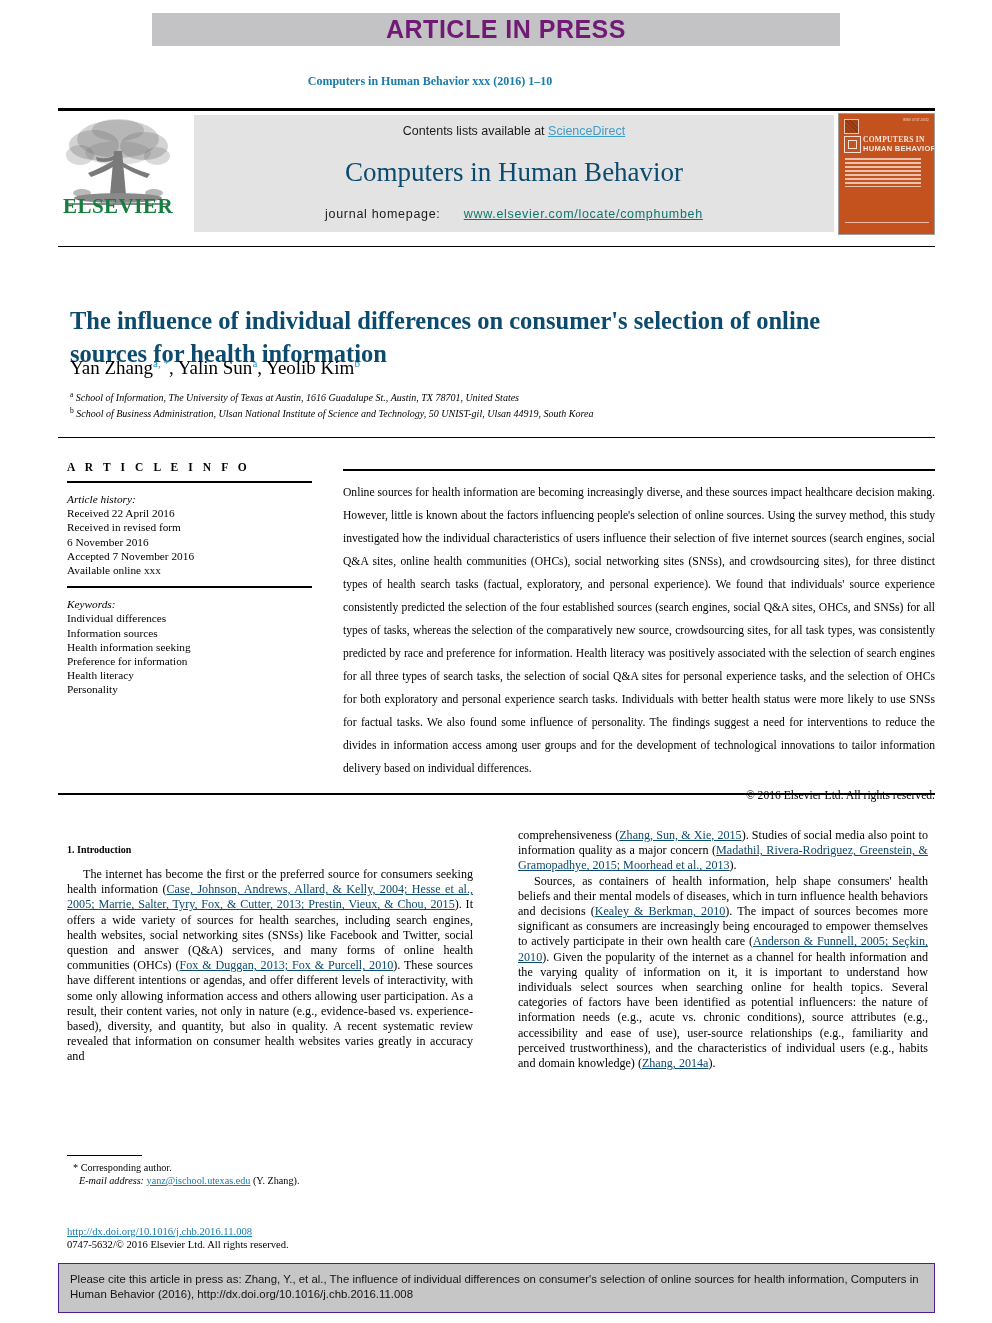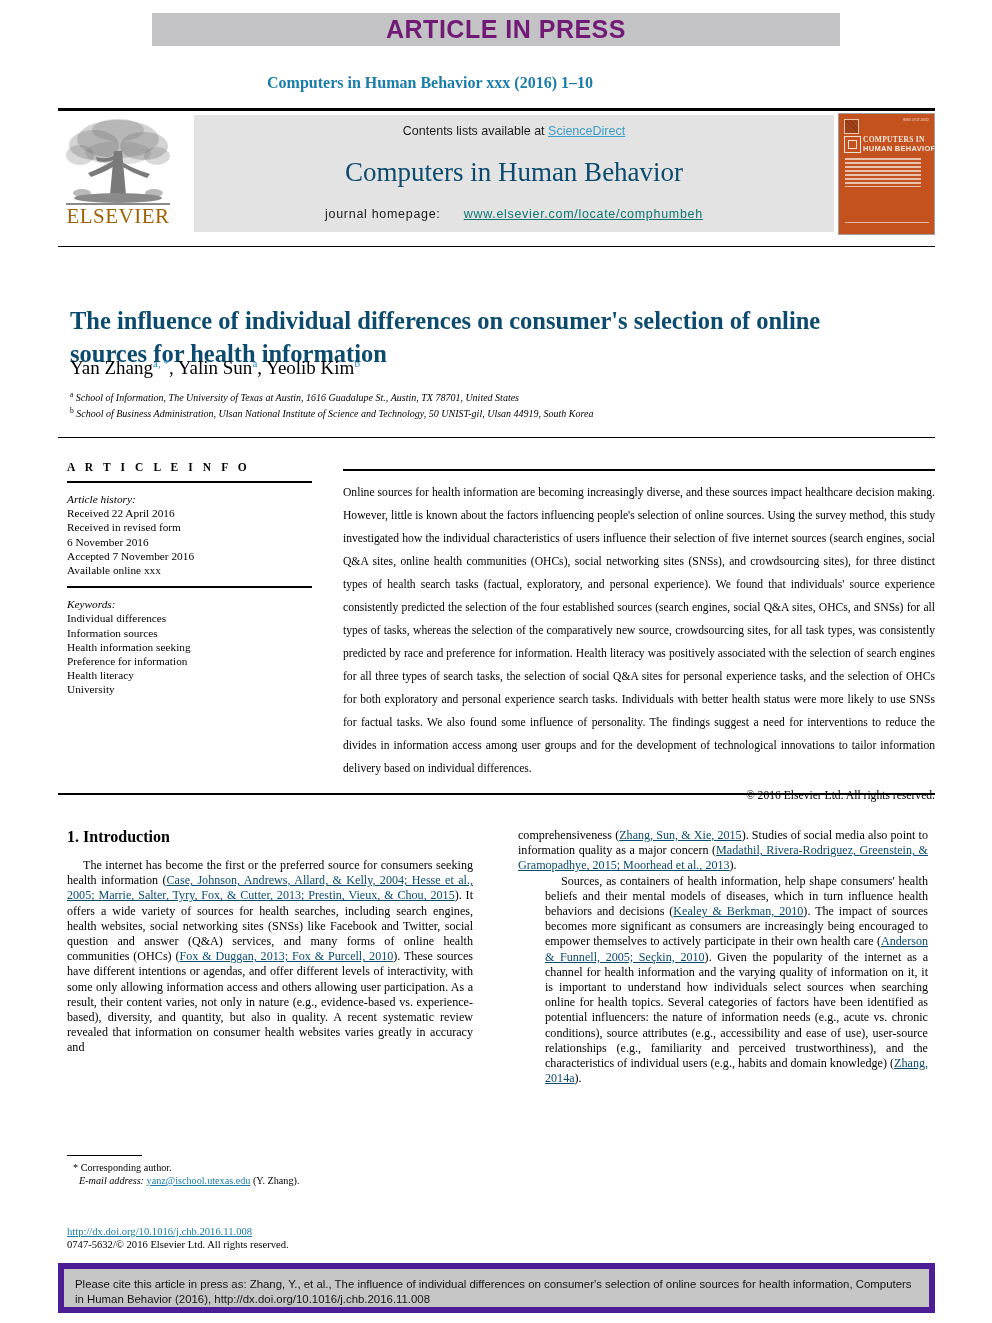--- a/index.html
+++ b/index.html
@@ -39,21 +39,21 @@
 
   
   .running-head {
     position: absolute;
     left: 0;
     top: 74px;
     width: 860px;
     text-align: center;
     font-family: "Liberation Serif", serif;
     font-weight: bold;
-    font-size: 16px;
+    font-size: 12px;
     color: #1a7ca8;
   }
 
   
   .masthead {
     position: absolute;
     left: 58px;
     top: 108px;
     width: 877px;
     height: 126px;
@@ -63,27 +63,28 @@
     position: absolute;
     left: 0;
     top: 4px;
     width: 120px;
     height: 118px;
   }
   .tree-svg { display: block; }
   .elsevier-word {
     position: absolute;
     left: 0;
-    bottom: 4px;
+    bottom: 14px;
     width: 120px;
     text-align: center;
     font-family: "Liberation Serif", serif;
     font-size: 21px;
     letter-spacing: 0.5px;
-    color: #a16207;
+    color: #15803d;
+    font-weight: bold;
   }
   .journal-box {
     position: absolute;
     left: 136px;
     top: 4px;
     width: 640px;
     height: 117px;
     background: #e3e3e3;
     display: flex;
     flex-direction: column;
@@ -281,32 +282,32 @@
   }
   .col-right {
     position: absolute;
     left: 518px;
     top: 828px;
     width: 410px;
   }
   .section-title {
     font-family: "Liberation Serif", serif;
     font-weight: bold;
-    font-size: 16px;
-    margin: 0 0 12px 0;
+    font-size: 10px;
+    margin: 16px 0 12px 0;
   }
   .para {
     font-family: "Liberation Serif", serif;
     font-size: 12.1px;
     line-height: 15.2px;
     text-align: justify;
     text-indent: 16px;
     margin: 0;
   }
-  .para + .para { margin-top: 0; margin-left: 27px; }
+  .para + .para { margin-top: 0; }
   .ref { color: #0c4a6e; }
 
   
   .footnote {
     position: absolute;
     left: 67px;
     top: 1155px;
     width: 406px;
   }
   .footnote-rule {
@@ -337,21 +338,21 @@
   .doi-block .doi { color: #1a7ca8; }
 
   
   .cite-box {
     position: absolute;
     left: 58px;
     top: 1263px;
     width: 877px;
     height: 50px;
     background: #c6c6c6;
-    border: 6px solid #4c1d95;
+    border: 1px solid #4c1d95;
     box-sizing: border-box;
     padding: 8px 11px;
   }
   .cite-text {
     font-family: "Liberation Sans", sans-serif;
     font-size: 11.4px;
     line-height: 15px;
     color: #141414;
   }
 </style>
@@ -459,21 +460,21 @@
 
   <div class="info-divider"></div>
 
   <div class="info-block">
     <div class="lbl">Keywords:</div>
     <div>Individual differences</div>
     <div>Information sources</div>
     <div>Health information seeking</div>
     <div>Preference for information</div>
     <div>Health literacy</div>
-    <div>University</div>
+    <div>Personality</div>
   </div>
 </div>
 
 <div class="abs-col">
   <div class="sec-head-rule"></div>
   <div class="abstract-body">Online sources for health information are becoming increasingly diverse, and these sources impact healthcare decision making. However, little is known about the factors influencing people's selection of online sources. Using the survey method, this study investigated how the individual characteristics of users influence their selection of five internet sources (search engines, social Q&amp;A sites, online health communities (OHCs), social networking sites (SNSs), and crowdsourcing sites), for three distinct types of health search tasks (factual, exploratory, and personal experience). We found that individuals' source experience consistently predicted the selection of the four established sources (search engines, social Q&amp;A sites, OHCs, and SNSs) for all types of tasks, whereas the selection of the comparatively new source, crowdsourcing sites, for all task types, was consistently predicted by race and preference for information. Health literacy was positively associated with the selection of search engines for all three types of search tasks, the selection of social Q&amp;A sites for personal experience tasks, and the selection of OHCs for both exploratory and personal experience search tasks. Individuals with better health status were more likely to use SNSs for factual tasks. We also found some influence of personality. The findings suggest a need for interventions to reduce the divides in information access among user groups and for the development of technological innovations to tailor information delivery based on individual differences.</div>
   <div class="copyright-line">© 2016 Elsevier Ltd. All rights reserved.</div>
 </div>
 
 <div class="panel-rule-bottom"></div>

